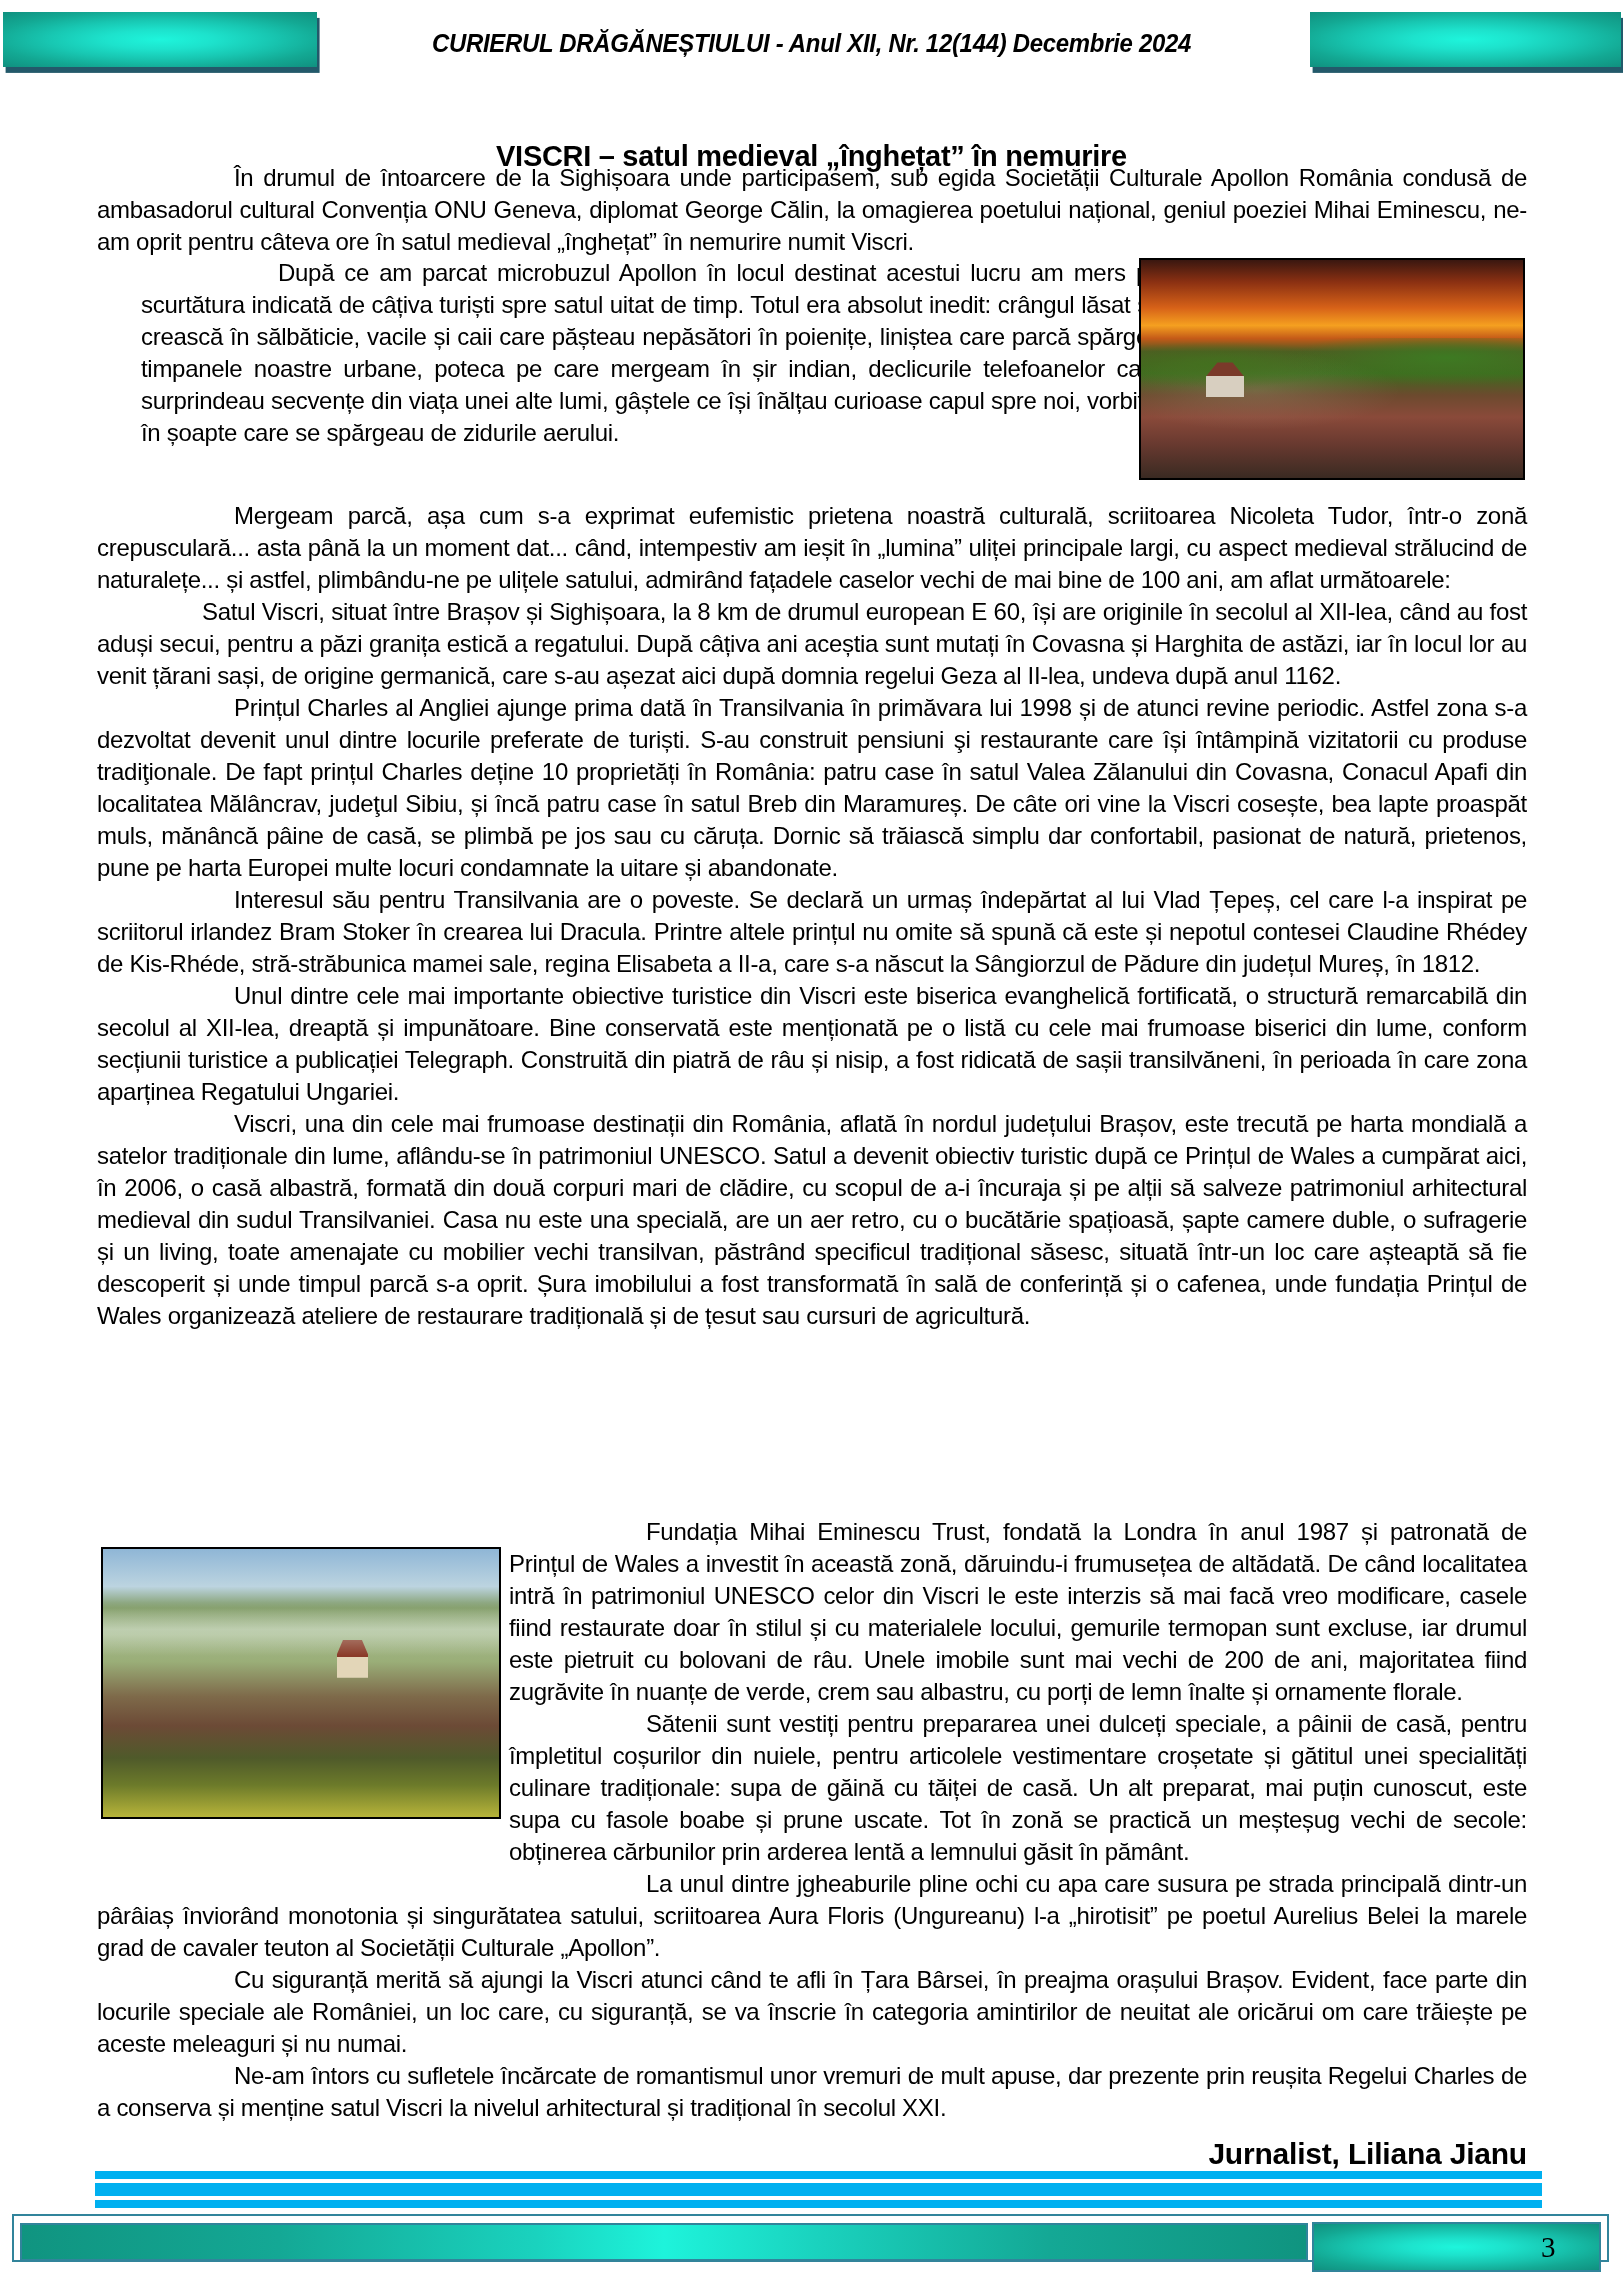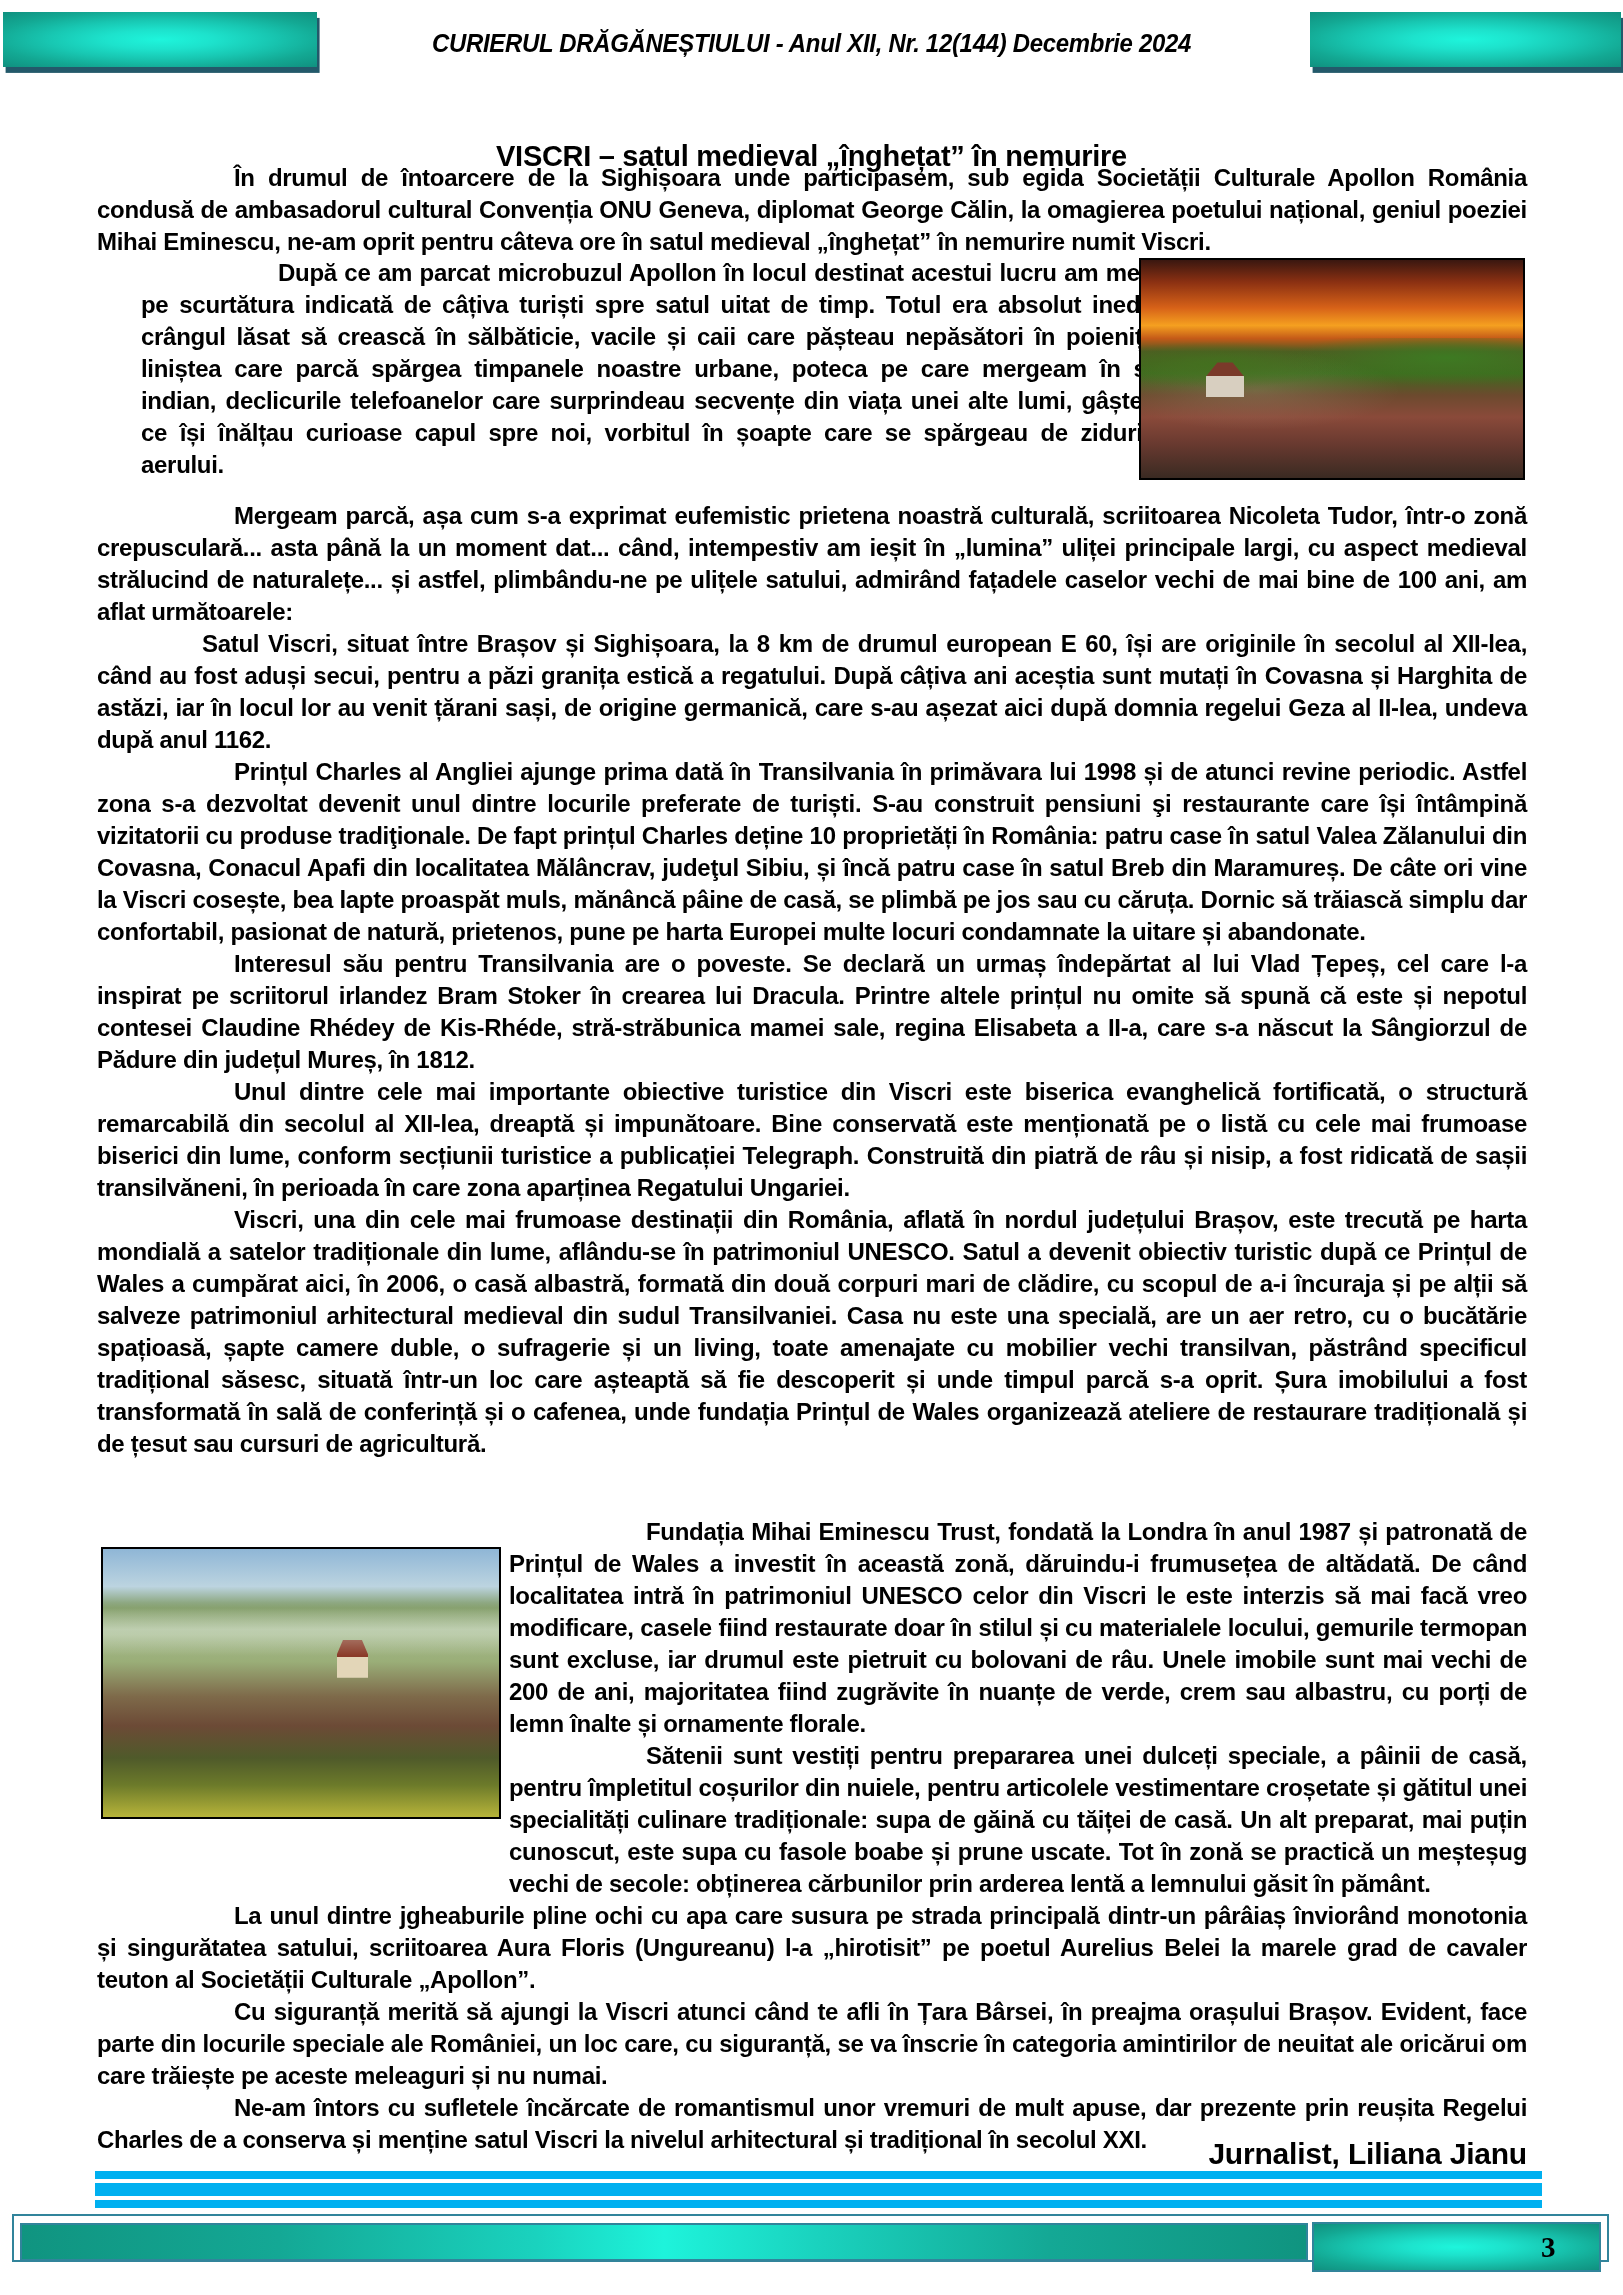--- a/index.html
+++ b/index.html
@@ -1,15 +1,15 @@
 <!DOCTYPE html>
 <html style="font-size:10.5px"><head>
   <meta charset="utf-8">
   <style>
-    * { box-sizing: border-box; margin: 0; padding: 0; font-weight: bold; }
+    * { box-sizing: border-box; margin: 0; padding: 0; }
     html, body { width: 1623px; height: 2295px; background: #ffffff; overflow: hidden; }
     body { position: relative; font-family: "Liberation Sans", sans-serif; color: #000; }
 
     
     .teal-box {
       position: absolute;
       background: radial-gradient(ellipse at center, #1ef5dc 0%, #1de2cc 25%, #18c7b2 50%, #13a893 75%, #10907f 100%);
       box-shadow: 2.6px 5.9px 0 #23596a;
     }
     #hdr-left { left: 2.6px; top: 11.8px; width: 314px; height: 55px; }

